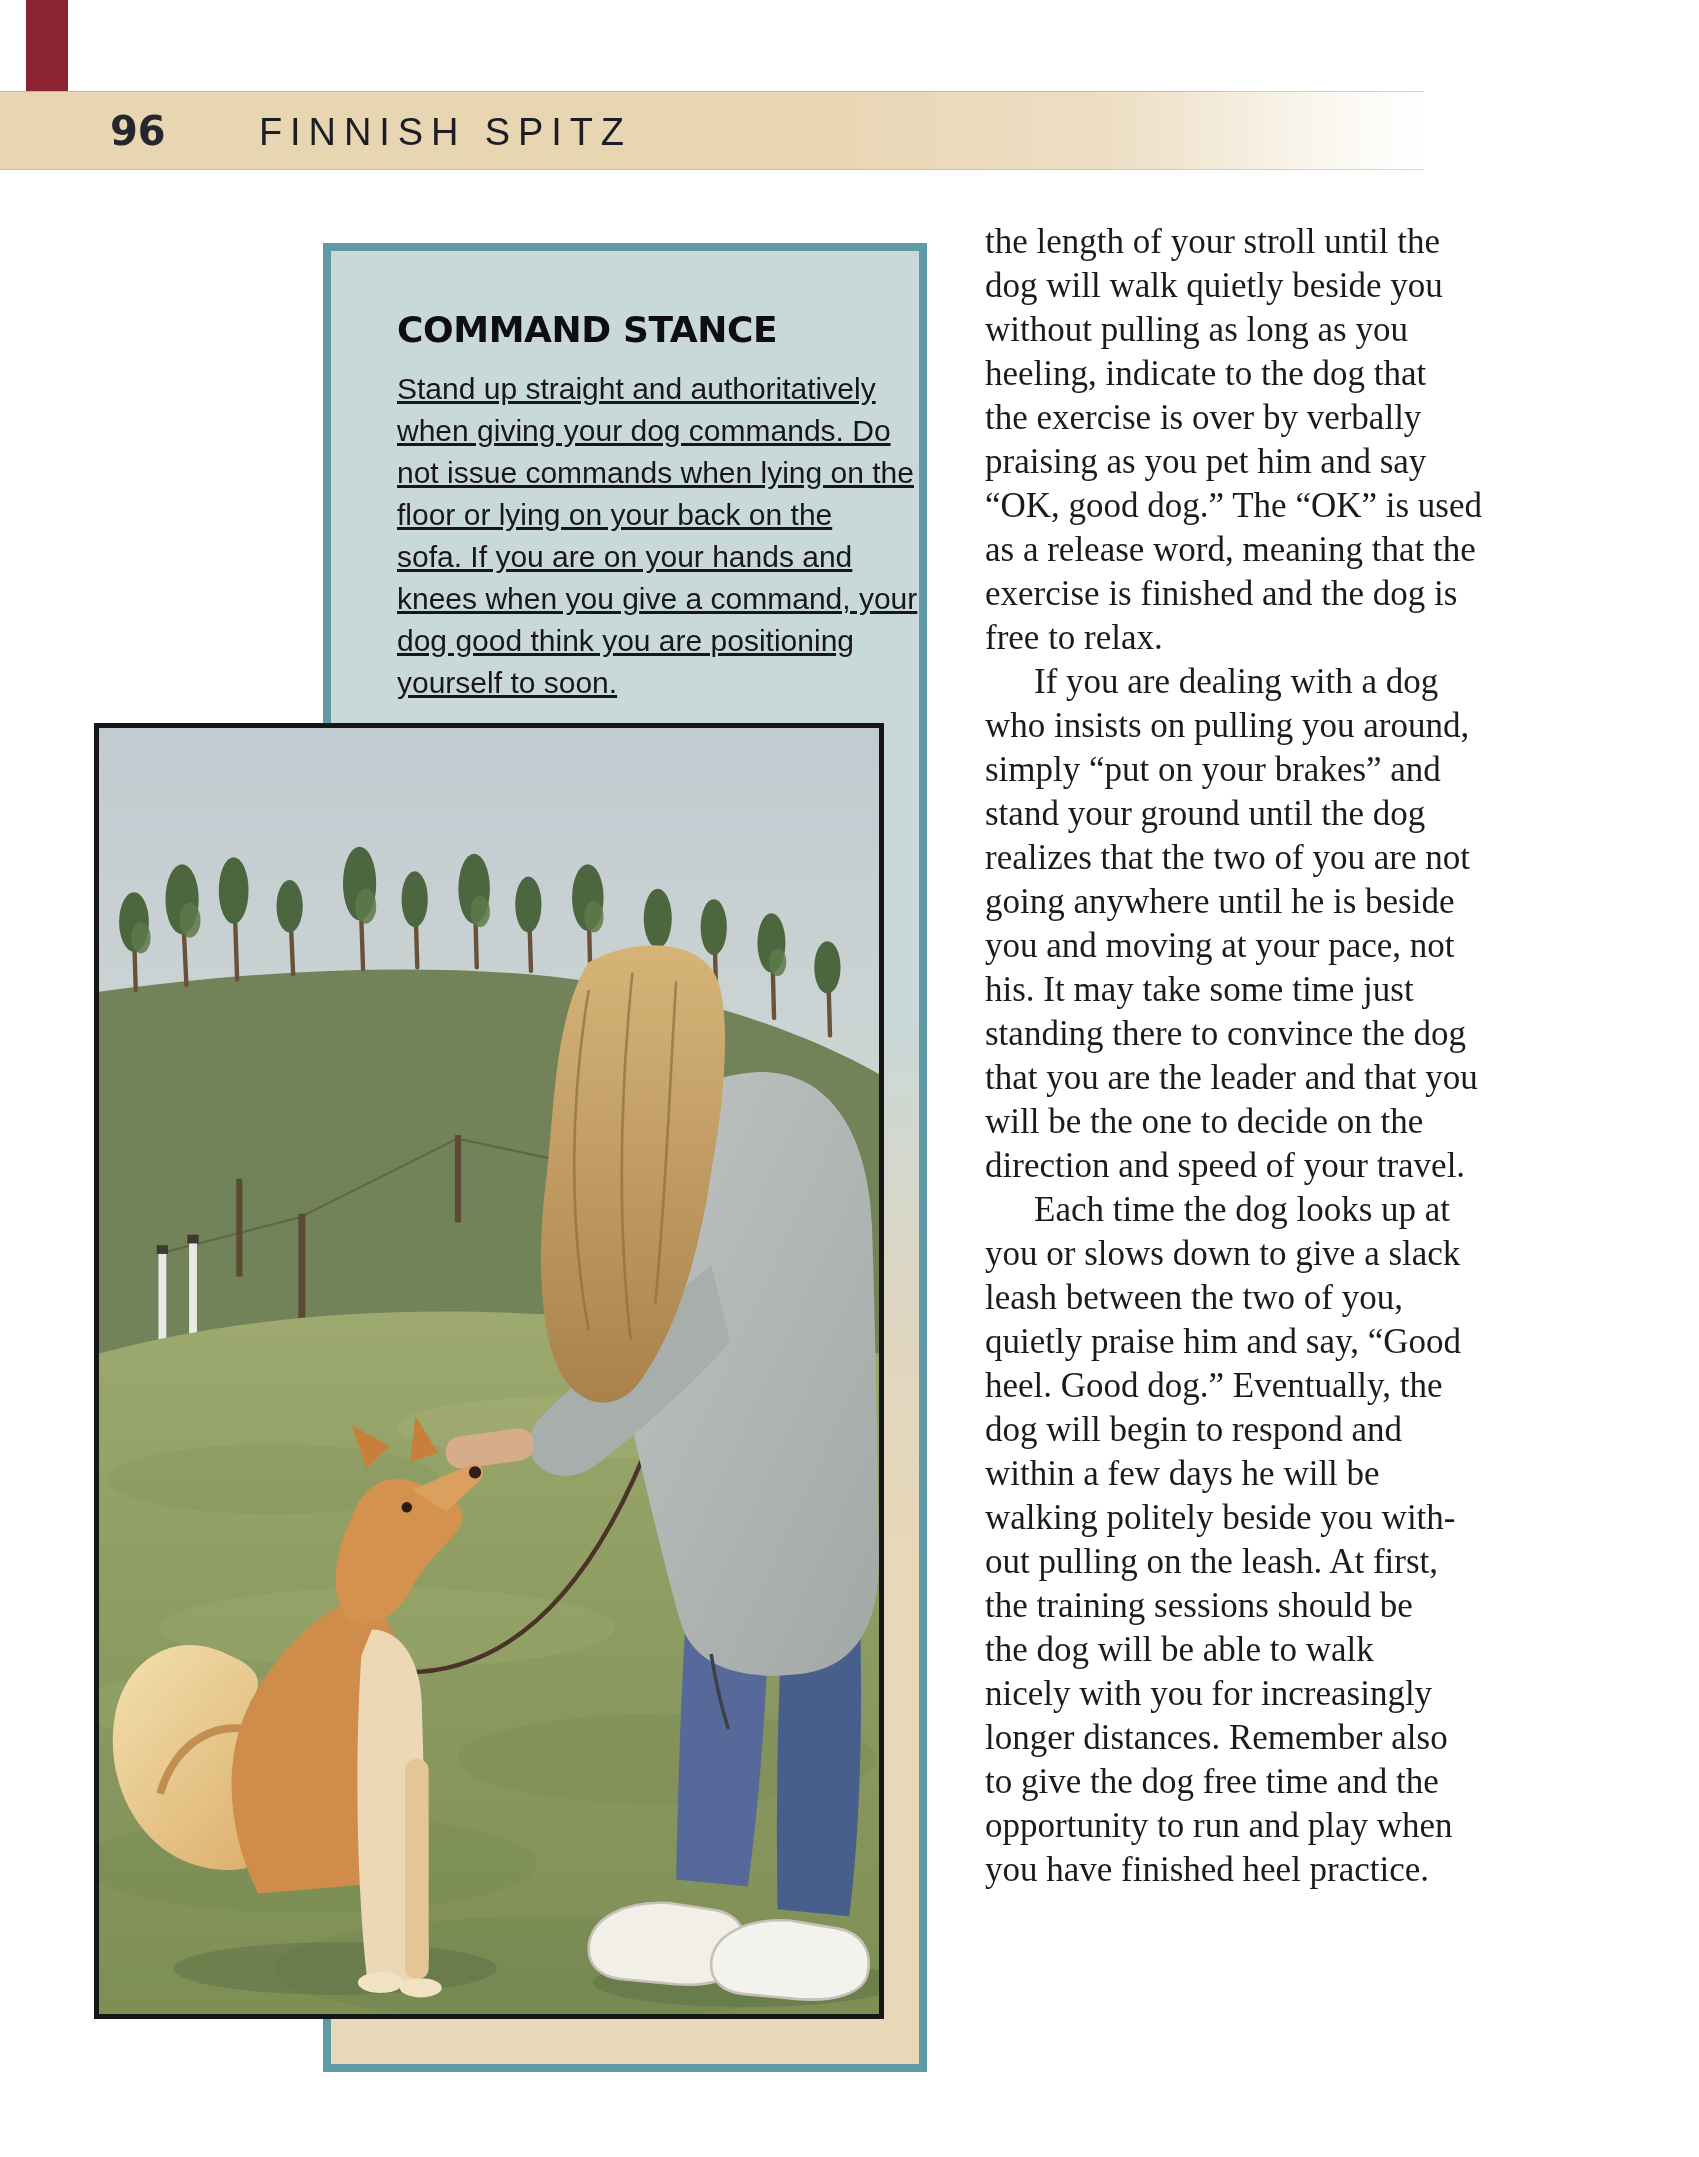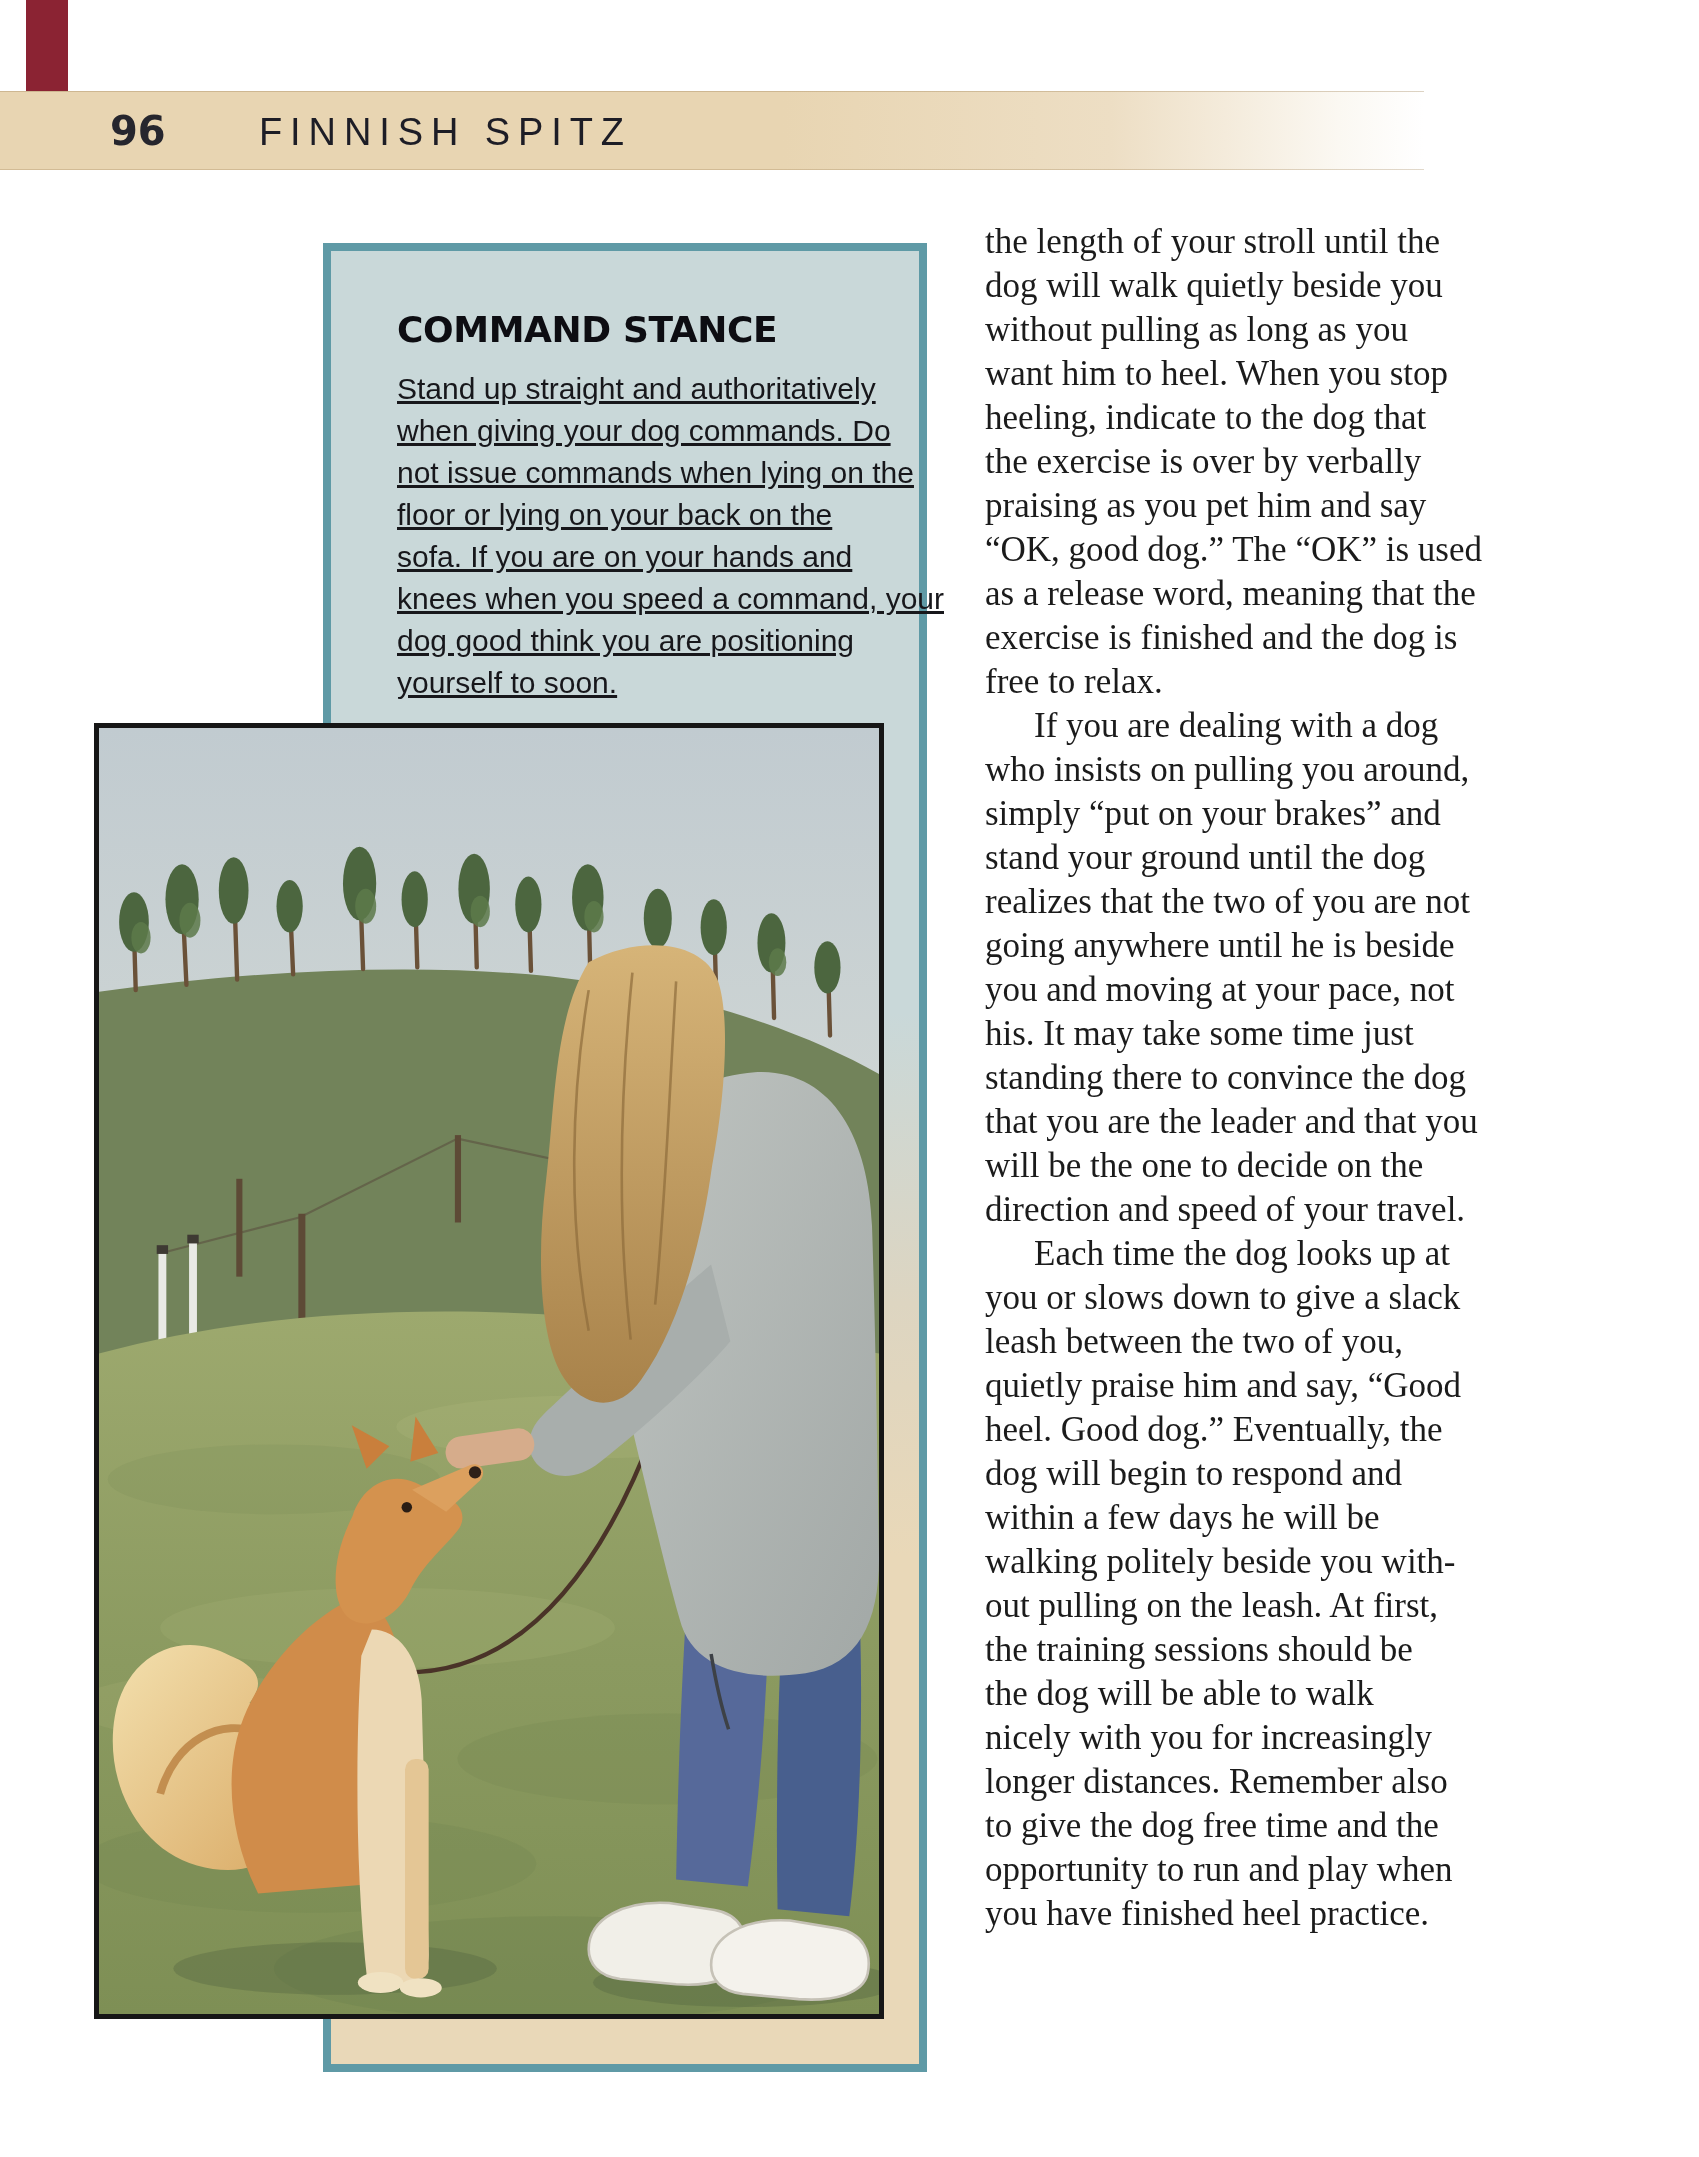--- a/index.html
+++ b/index.html
@@ -70,21 +70,21 @@
 </div>
 
 <div class="side-panel">
   <div class="side-heading">COMMAND STANCE</div>
   <div class="side-text">
       <div class="line">Stand up straight and authoritatively</div>
       <div class="line">when giving your dog commands. Do</div>
       <div class="line">not issue commands when lying on the</div>
       <div class="line">floor or lying on your back on the</div>
       <div class="line">sofa. If you are on your hands and</div>
-      <div class="line">knees when you speed a command, your</div>
+      <div class="line">knees when you give a command, your</div>
       <div class="line">dog good think you are positioning</div>
       <div class="line">yourself to soon.</div>
     </div>
 </div>
 
 <div class="photo-frame">
   <svg viewBox="0 0 892 1472" preserveAspectRatio="none">
     <defs>
       <linearGradient id="skyG" x1="0" y1="0" x2="0" y2="1">
         <stop offset="0" stop-color="#c1cbd0"></stop>
@@ -222,21 +222,20 @@
       <circle cx="352" cy="892" r="6" fill="#2a1d14"></circle>
     </g>
   </svg>
 </div>
 
 <div class="article">
     <div class="para">
       <div class="line">the length of your stroll until the</div>
       <div class="line">dog will walk quietly beside you</div>
       <div class="line">without pulling as long as you</div>
-      <div class="line">want him to heel. When you stop</div>
       <div class="line">heeling, indicate to the dog that</div>
       <div class="line">the exercise is over by verbally</div>
       <div class="line">praising as you pet him and say</div>
       <div class="line">“OK, good dog.” The “OK” is used</div>
       <div class="line">as a release word, meaning that the</div>
       <div class="line">exercise is finished and the dog is</div>
       <div class="line">free to relax.</div>
     </div>
     <div class="para">
       <div class="line first-indent">If you are dealing with a dog</div>

